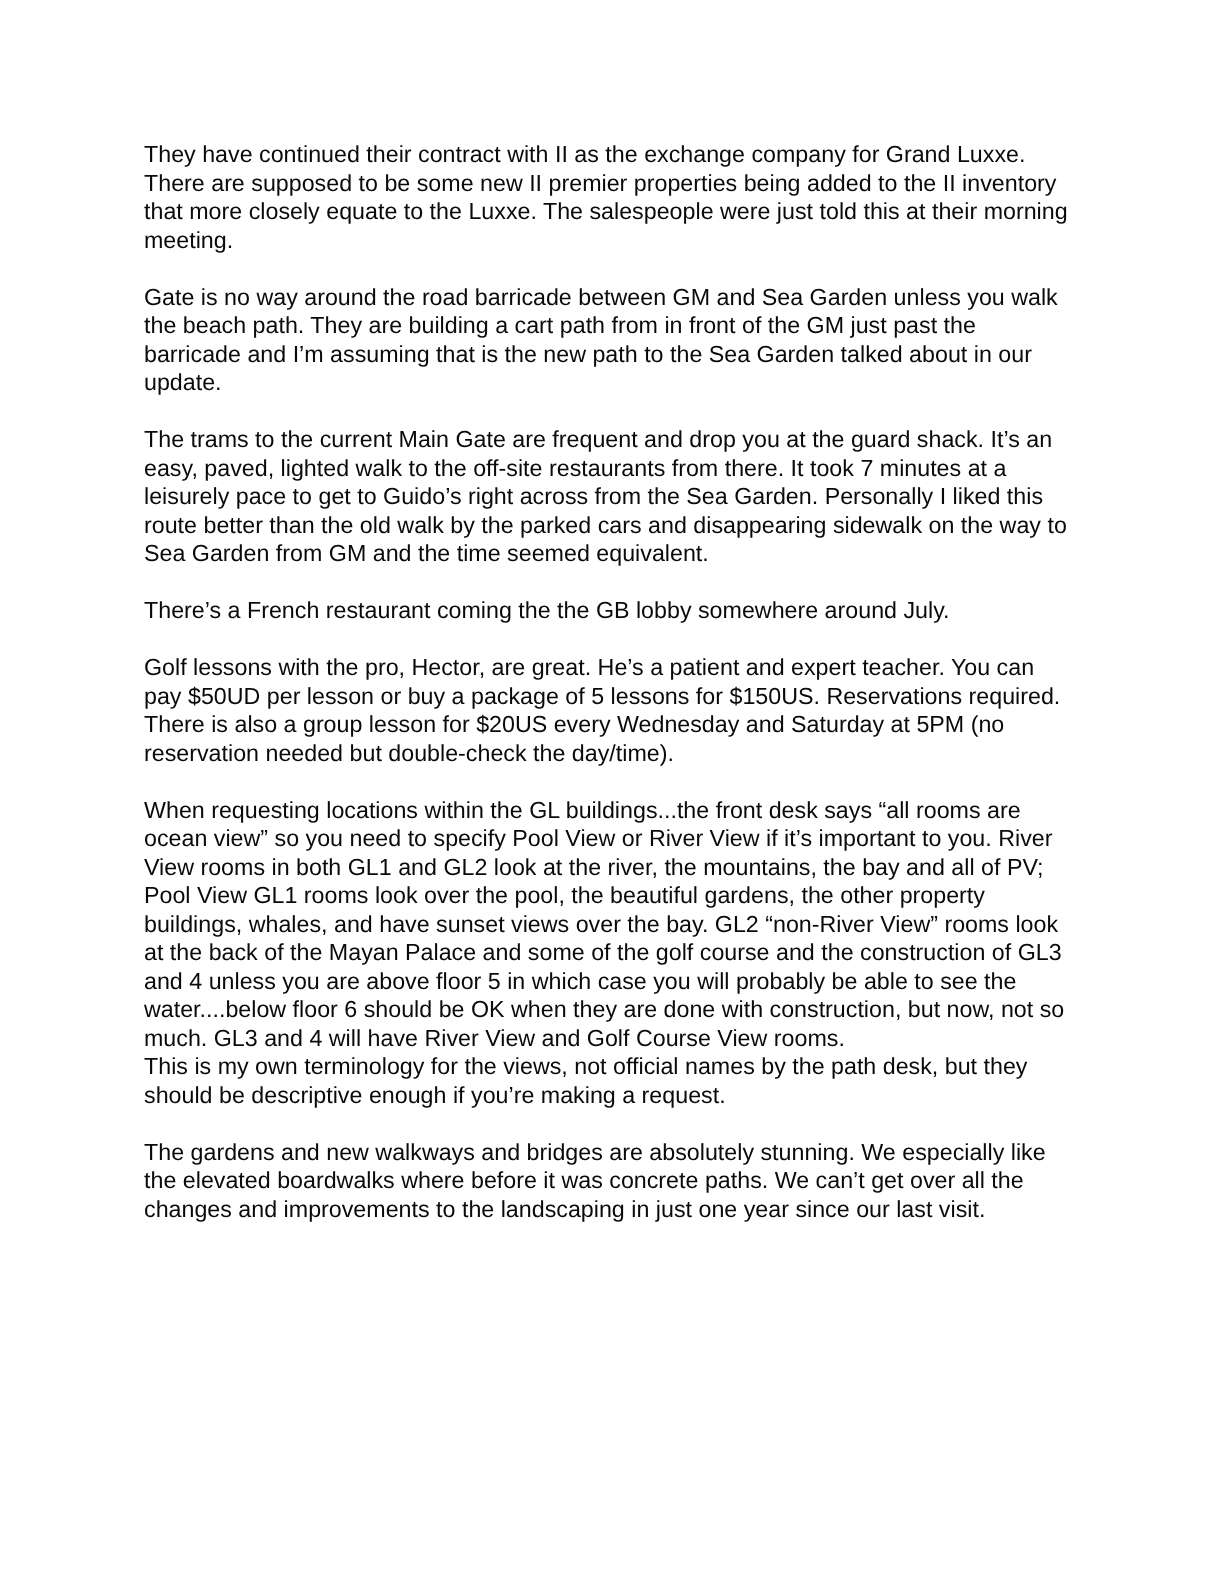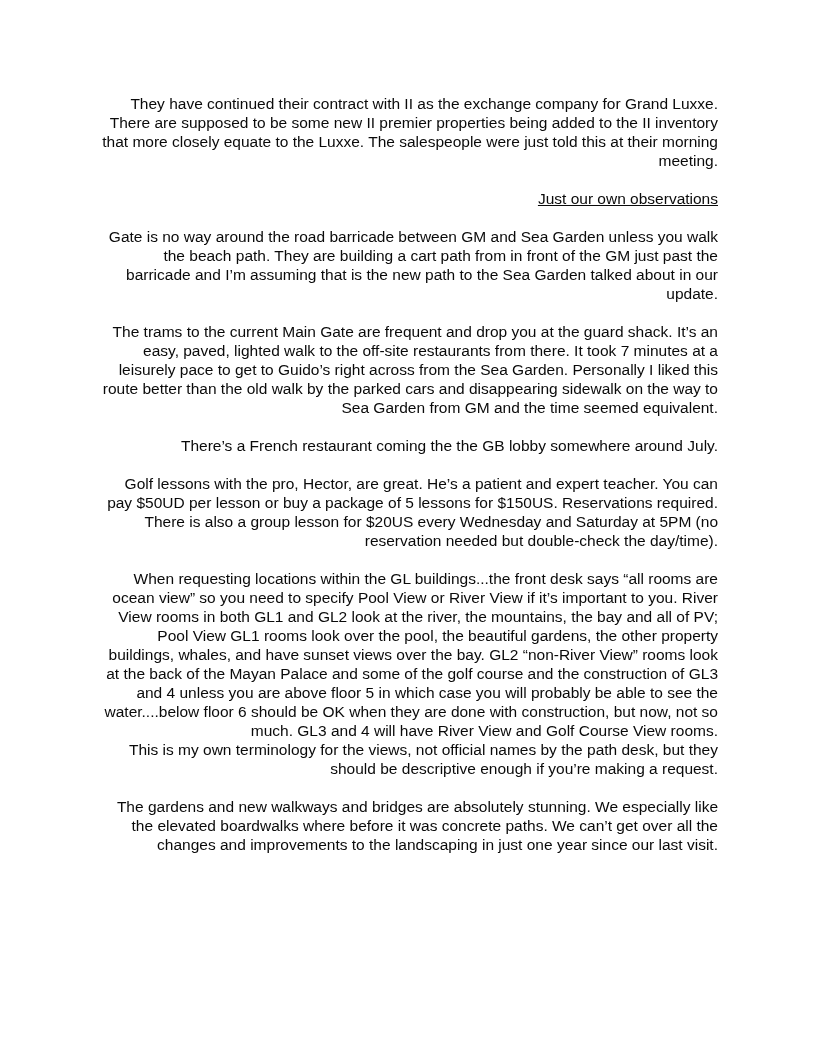--- a/index.html
+++ b/index.html
@@ -20,21 +20,20 @@
     top: 94px;
     width: 622px;
     font-family: "Liberation Sans", "DejaVu Sans", sans-serif;
     font-size: 15.5px;
     line-height: 19px;
     color: #0a0a0a;
     letter-spacing: 0;
   }
   .block {
     margin: 0 0 19px 0;
-    text-align: right;
   }
   .block:last-child {
     margin-bottom: 4px;
   }
   .seg {
     margin: 0;
     padding: 0;
   }
   .underline {
     text-decoration: underline;
@@ -44,21 +43,20 @@
 <body>
 
 <div class="page">
   <div class="content">
 
     <div class="block">
       <div class="seg">They have continued their contract with II as the exchange company for Grand Luxxe. There are supposed to be some new II premier properties being added to the II inventory that more closely equate to the Luxxe. The salespeople were just told this at their morning meeting.</div>
     </div>
 
     <div class="block">
-      <div class="seg underline">Just our own observations</div>
     </div>
 
     <div class="block">
       <div class="seg">Gate is no way around the road barricade between GM and Sea Garden unless you walk the beach path. They are building a cart path from in front of the GM just past the barricade and I’m assuming that is the new path to the Sea Garden talked about in our update.</div>
     </div>
 
     <div class="block">
       <div class="seg">The trams to the current Main Gate are frequent and drop you at the guard shack. It’s an easy, paved, lighted walk to the off-site restaurants from there. It took 7 minutes at a leisurely pace to get to Guido’s right across from the Sea Garden. Personally I liked this route better than the old walk by the parked cars and disappearing sidewalk on the way to Sea Garden from GM and the time seemed equivalent.</div>
     </div>
 

